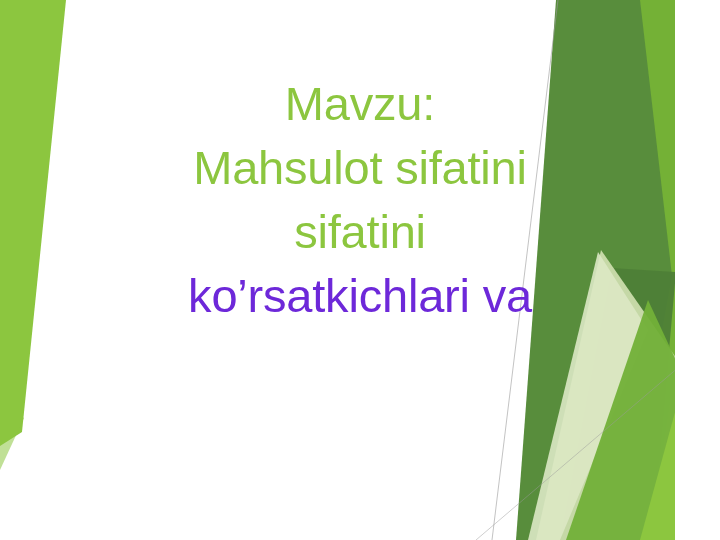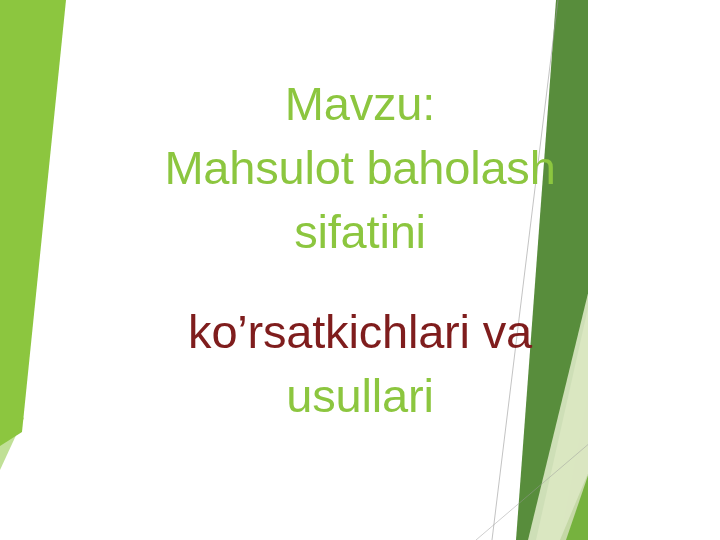--- a/index.html
+++ b/index.html
@@ -2,21 +2,21 @@
 <html><head>
 <meta charset="utf-8">
 <style>
   html, body {
     margin: 0;
     padding: 0;
     background: #ffffff;
   }
   #slide {
     position: relative;
-    width: 588px;
+    width: 675px;
     height: 540px;
     overflow: hidden;
     background: #ffffff;
     font-family: "Liberation Sans", sans-serif;
   }
   .deco {
     position: absolute;
     top: 0;
     left: 0;
     width: 720px;
@@ -70,19 +70,18 @@
     <polygon points="540,0 560,0 520,540 482,540" fill="#FFFFFF" opacity="0.0"></polygon>
 
     <line x1="558" y1="0" x2="492" y2="540" stroke="#9A9A9A" stroke-width="0.8" opacity="0.75"></line>
     <line x1="720" y1="332" x2="476" y2="540" stroke="#9A9A9A" stroke-width="0.8" opacity="0.6"></line>
     <line x1="703" y1="0" x2="676" y2="300" stroke="#6E9E3C" stroke-width="0.7" opacity="0.35"></line>
 
   </svg>
 
   <div id="title-block">
     <span class="title-line" style="color: rgb(140, 198, 63);">Mavzu:</span>
-    <span class="title-line" style="color: rgb(140, 198, 63);">Mahsulot baholash</span>
+    <span class="title-line" style="color: rgb(140, 198, 63);">Mahsulot sifatini</span>
     <span class="title-line" style="color: rgb(140, 198, 63);">sifatini</span>
-    <span class="title-line" style="color: #7f1d1d; margin-top: 36px;">ko’rsatkichlari va</span>
-    <span class="title-line" style="color: rgb(140, 198, 63);">usullari</span>
+    <span class="title-line" style="color: #6d28d9;">ko’rsatkichlari va</span>
   </div>
 
 </div>
 
 </body></html>

